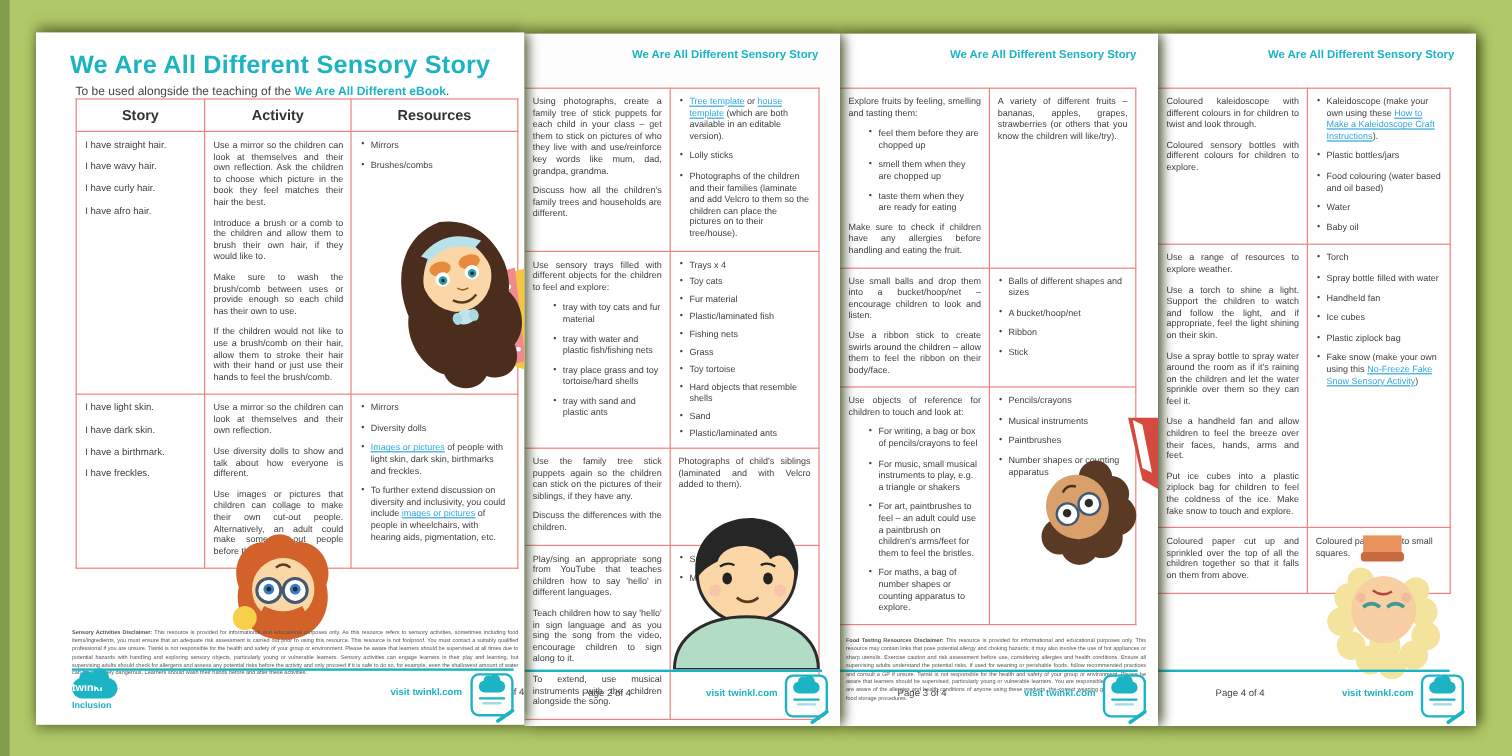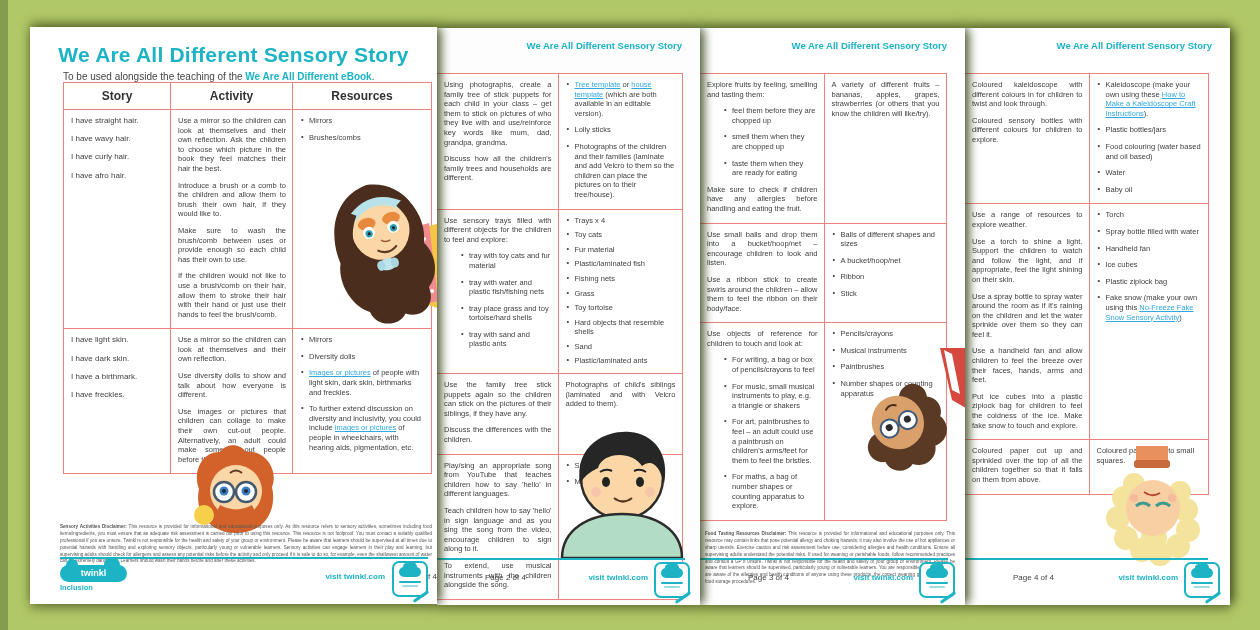--- a/index.html
+++ b/index.html
@@ -42,22 +42,22 @@
 
   .disclaimer{position:absolute;font-size:4.6px;line-height:1.5;color:#555;text-align:justify;}
   .disc1{left:30px;top:497px;width:372px;}
   .disc3{left:5px;top:503px;width:250px;}
   .divider{position:absolute;top:530px;height:2px;background:#1cb3c4;}
   .pagelabel{position:absolute;top:545px;font-size:8px;color:#444;}
   .visit{position:absolute;top:545px;font-size:8px;font-weight:bold;color:#1cb3c4;cursor:pointer;text-align:center;}
   .center{left:0;right:0;text-align:right;}
 
   .logo{position:absolute;left:30px;top:538px;width:60px;}
-  .logo-cloud{width:67px;height:17px;background:#1cb3c4;border-radius:9px;position:relative;
-    color:#fff;font-weight:bold;font-size:9px;text-align:center;line-height:17px;}
+  .logo-cloud{width:38px;height:17px;background:#1cb3c4;border-radius:9px;position:relative;
+    color:#fff;font-weight:bold;font-size:9px;line-height:17px;}
   .logo-cloud::before{content:"";position:absolute;left:6px;top:-6px;width:12px;height:12px;border-radius:50%;background:#1cb3c4;}
   .logo-cloud::after{content:"";position:absolute;right:7px;top:-8px;width:16px;height:16px;border-radius:50%;background:#1cb3c4;}
   .logo-sub{color:#1cb3c4;font-size:7.5px;font-weight:bold;margin-top:1px;}
 
   .badge{position:absolute;top:534px;width:36px;height:36px;border:2px solid #1cb3c4;border-radius:7px;background:#fff;box-sizing:border-box;}
   .badge .bcloud{position:absolute;left:5px;top:4px;width:22px;height:10px;background:#1cb3c4;border-radius:5px;}
   .badge .bcloud::before{content:"";position:absolute;left:4px;top:-4px;width:8px;height:8px;border-radius:50%;background:#1cb3c4;}
   .badge .bcloud::after{content:"";position:absolute;right:4px;top:-5px;width:10px;height:10px;border-radius:50%;background:#1cb3c4;}
   .badge .bl1{position:absolute;left:5px;top:18px;width:22px;height:2px;background:#1cb3c4;border-radius:1px;}
   .badge .bl2{position:absolute;left:8px;top:22px;width:16px;height:2px;background:#9fdbe3;border-radius:1px;}

